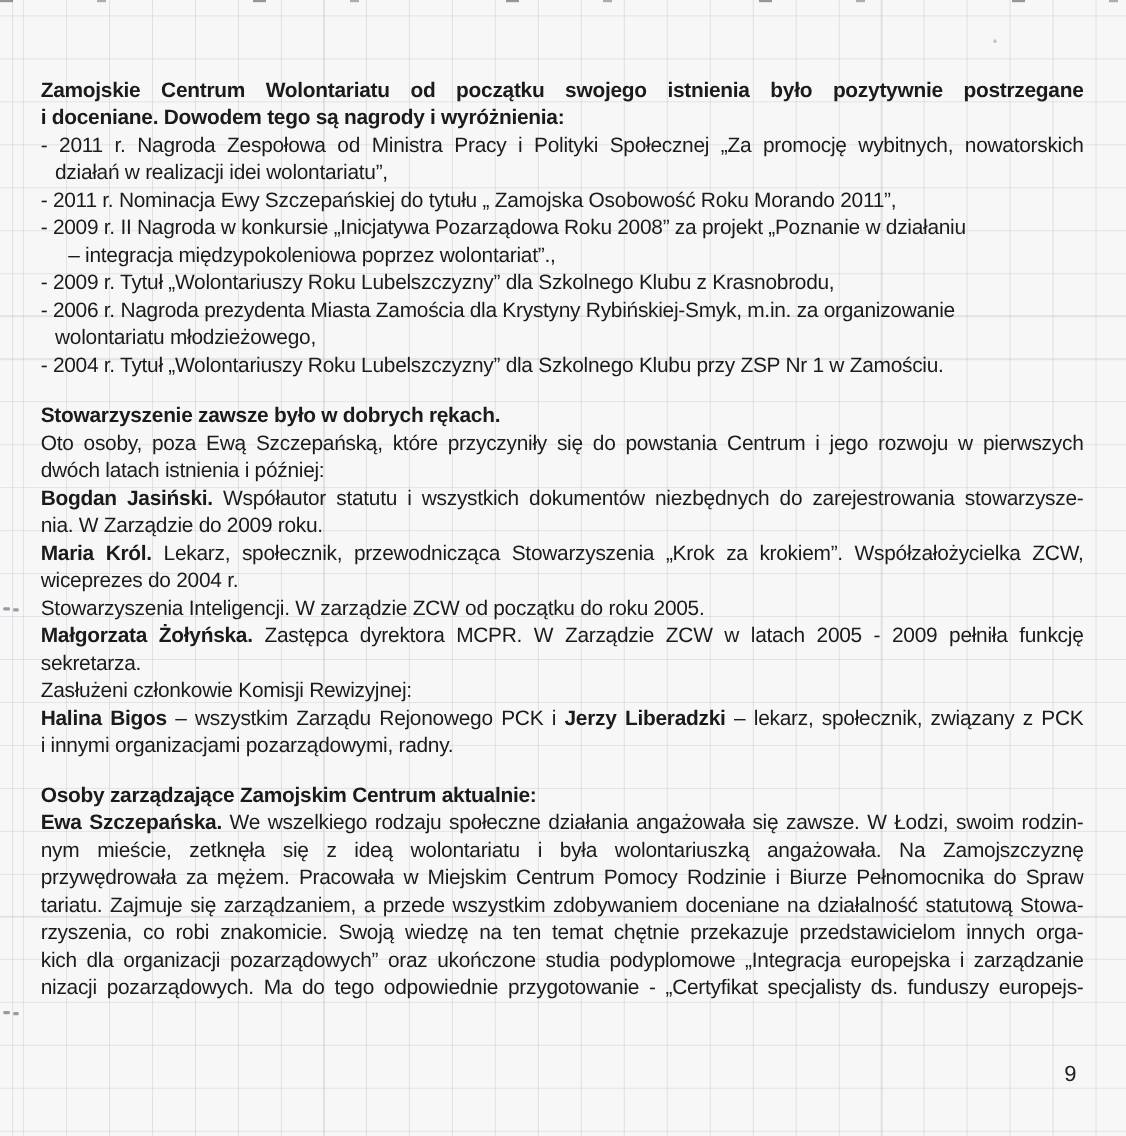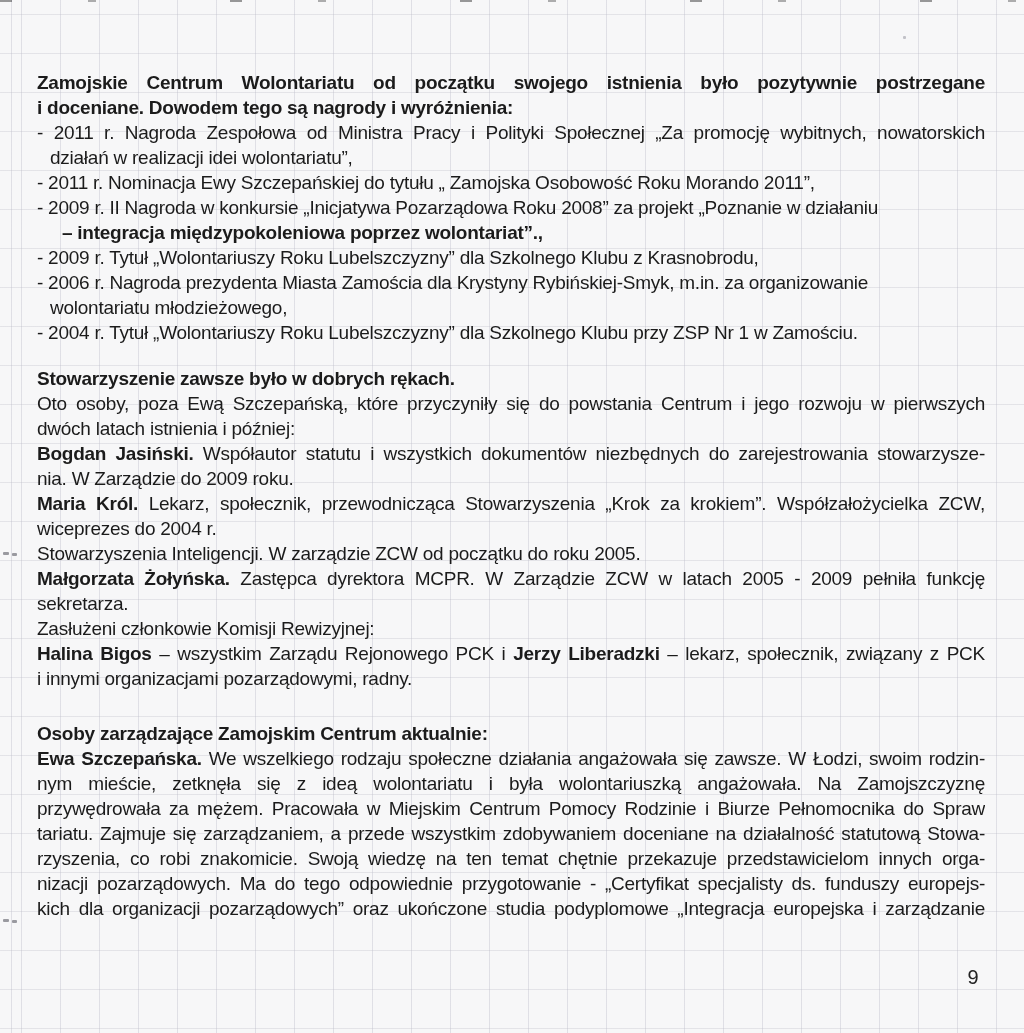--- a/index.html
+++ b/index.html
@@ -21,21 +21,21 @@
   .page-text{
     position:absolute;left:37px;top:70px;width:948px;
   }
   .tl{
     height:25px;line-height:25px;font-size:19px;letter-spacing:-0.25px;
     overflow:hidden;white-space:nowrap;
   }
   .tl.j{white-space:normal;text-align:justify;text-align-last:justify;}
   .b{font-weight:700;}
   .in1{padding-left:13px;}
-  .in2{padding-left:25px;font-weight:bold;}
+  .in2{padding-left:25px;}
   .page-number{
     position:absolute;left:958px;top:965px;width:30px;
     font-size:20px;line-height:25px;text-align:center;color:#222;
   }
   .speck{position:absolute;background:#9a9aa0;border-radius:1px;}
   .sp1a{left:3px;top:552px;width:6px;height:3px;}
   .sp1b{left:12px;top:553px;width:5px;height:3px;}
   .sp2a{left:3px;top:919px;width:6px;height:3px;}
   .sp2b{left:12px;top:920px;width:5px;height:3px;}
   .sp3{left:903px;top:36px;width:3px;height:3px;background:#c2c2c8;}
@@ -67,29 +67,29 @@
       <div class="tl"><span>nia. W Zarządzie do 2009 roku.</span></div>
       <div class="tl j"><span class="b">Maria Król.</span><span> Lekarz, społecznik, przewodnicząca Stowarzyszenia „Krok za krokiem”. Współzałożycielka ZCW,</span></div>
       <div class="tl"><span>wiceprezes do 2004 r.</span></div>
       <div class="tl"><span>Stowarzyszenia Inteligencji. W zarządzie ZCW od początku do roku 2005.</span></div>
       <div class="tl j"><span class="b">Małgorzata Żołyńska.</span><span> Zastępca dyrektora MCPR. W Zarządzie ZCW w latach 2005 - 2009 pełniła funkcję</span></div>
       <div class="tl"><span>sekretarza.</span></div>
       <div class="tl"><span>Zasłużeni członkowie Komisji Rewizyjnej:</span></div>
       <div class="tl j"><span class="b">Halina Bigos</span><span> – wszystkim Zarządu Rejonowego PCK i </span><span class="b">Jerzy Liberadzki</span><span> – lekarz, społecznik, związany z PCK</span></div>
       <div class="tl"><span>i innymi organizacjami pozarządowymi, radny.</span></div>
     </div>
-    <div style="margin-top: 30px;">
+    <div style="margin-top: 20px;">
       <div class="tl"><span class="b">Osoby zarządzające Zamojskim Centrum aktualnie:</span></div>
       <div class="tl j"><span class="b">Ewa Szczepańska.</span><span> We wszelkiego rodzaju społeczne działania  angażowała się zawsze. W Łodzi, swoim rodzin-</span></div>
       <div class="tl j"><span>nym mieście, zetknęła się z ideą wolontariatu i była wolontariuszką angażowała. Na Zamojszczyznę</span></div>
       <div class="tl j"><span>przywędrowała za mężem. Pracowała w Miejskim Centrum Pomocy Rodzinie i Biurze Pełnomocnika do Spraw</span></div>
       <div class="tl j"><span>tariatu. Zajmuje się zarządzaniem, a przede wszystkim zdobywaniem doceniane na działalność statutową Stowa-</span></div>
       <div class="tl j"><span>rzyszenia, co robi znakomicie. Swoją wiedzę na ten temat chętnie przekazuje przedstawicielom innych orga-</span></div>
+      <div class="tl j"><span>kich dla organizacji pozarządowych” oraz  ukończone studia podyplomowe  „Integracja europejska i zarządzanie</span></div>
       <div class="tl j"><span>nizacji pozarządowych. Ma do tego odpowiednie przygotowanie - „Certyfikat specjalisty ds. funduszy europejs-</span></div>
-      <div class="tl j"><span>kich dla organizacji pozarządowych” oraz  ukończone studia podyplomowe  „Integracja europejska i zarządzanie</span></div>
     </div>
   </div>
 
 <div class="speck sp1a"></div>
 <div class="speck sp1b"></div>
 <div class="speck sp2a"></div>
 <div class="speck sp2b"></div>
 <div class="speck sp3"></div>
 
 <div class="page-number">9</div>

